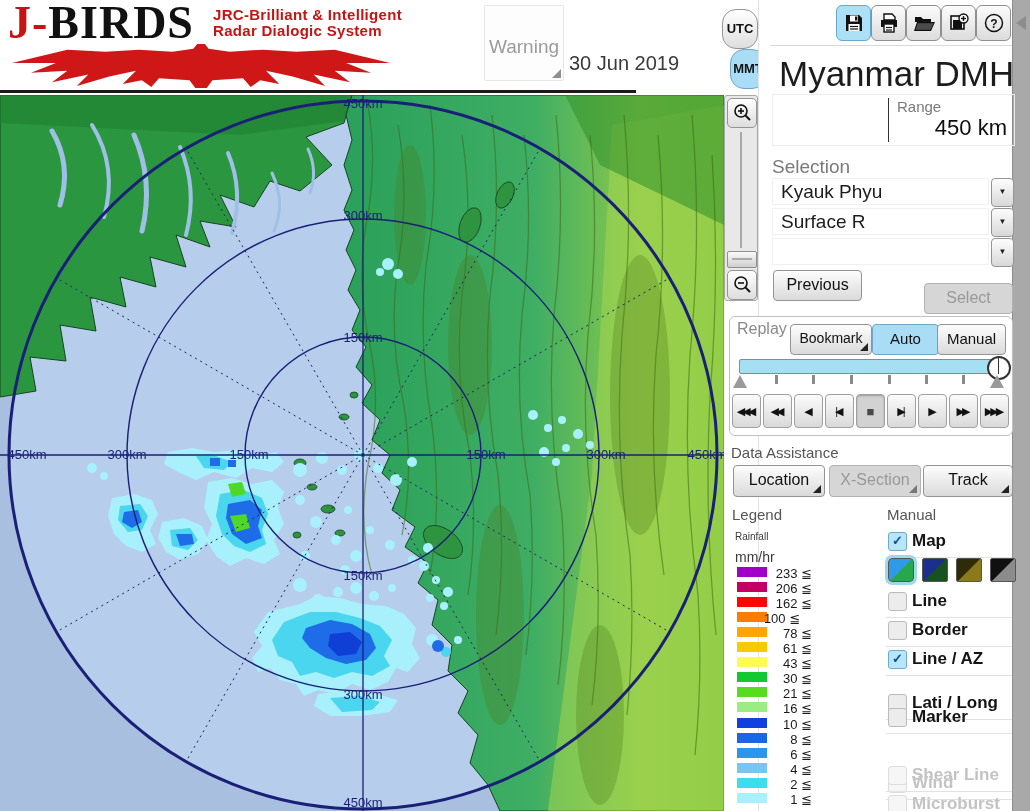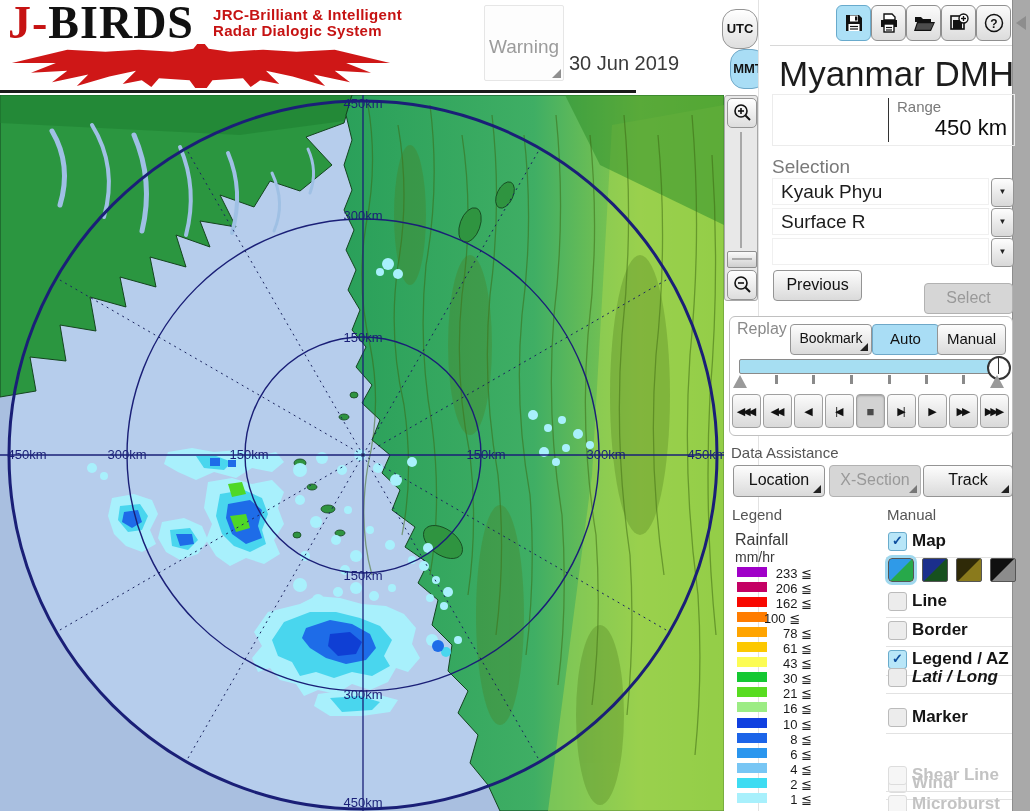--- a/index.html
+++ b/index.html
@@ -73,21 +73,21 @@
 
   
   #da-label{left:731px;top:444px;font-size:15px;color:#555;}
   #location-btn{left:733px;top:465px;width:90px;height:30px;}
   #xsection-btn{left:829px;top:465px;width:90px;height:30px;}
   #track-btn{left:923px;top:465px;width:88px;height:30px;}
 
   
   #legend-title{left:732px;top:506px;font-size:15px;color:#555;}
   #overlay-title{left:887px;top:506px;font-size:15px;color:#555;}
-  #rainfall-l1{left:735px;top:531px;font-size:16px;color:#3a3a3a;}
+  #rainfall-l1{left:735px;top:531px;font-size:10px;color:#3a3a3a;}
   #rainfall-l2{left:735px;top:549px;font-size:14px;color:#3a3a3a;}
   .lg-swatch{left:737px;width:30px;height:10px;}
   .lg-val{left:752px;width:60px;text-align:right;font-size:13px;color:#1a1a1a;}
 
   
   .ov-row{left:886px;width:126px;height:29px;border-bottom:1px solid #e2e2e2;}
   .ov-check{position:absolute;left:2px;top:4px;width:17px;height:17px;border-radius:3px;
      border:1px solid #bbb;background:#ececec;text-align:center;line-height:16px;font-size:13px;font-weight:bold;color:#0d4e9e;}
   .ov-check.checked{background:#b8e6f8;border-color:#6aaccc;}
   .ov-check.dis{background:#f6f6f6;border-color:#ddd;}
@@ -482,23 +482,23 @@
     <div class="abs ov-row" style="top: 588px;">
       <div class="ov-check"></div>
       <div class="ov-label">Line</div>
     </div>
     <div class="abs ov-row" style="top: 617px;">
       <div class="ov-check"></div>
       <div class="ov-label">Border</div>
     </div>
     <div class="abs ov-row" style="top: 646px;">
       <div class="ov-check checked">✓</div>
-      <div class="ov-label">Legend / AZ</div>
-    </div>
-    <div class="abs ov-row" style="top: 664px; font-style: italic;">
+      <div class="ov-label">Line / AZ</div>
+    </div>
+    <div class="abs ov-row" style="top: 690px;">
       <div class="ov-check"></div>
       <div class="ov-label">Lati / Long</div>
     </div>
     <div class="abs ov-row" style="top: 704px;">
       <div class="ov-check"></div>
       <div class="ov-label">Marker</div>
     </div>
     <div class="abs ov-row" style="top: 770px; text-align: right;">
       <div class="ov-check dis"></div>
       <div class="ov-label dis">Wind</div>

